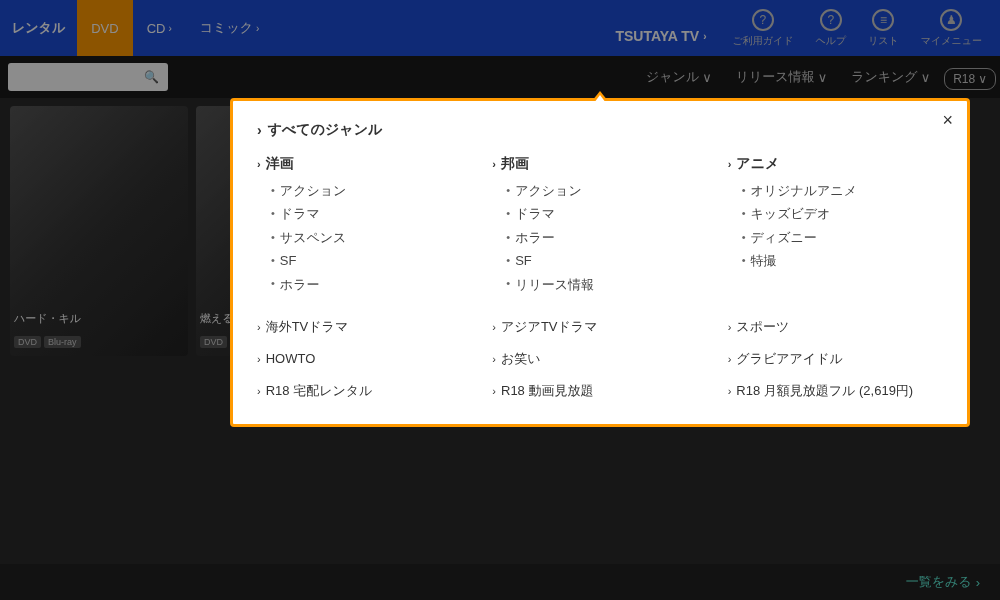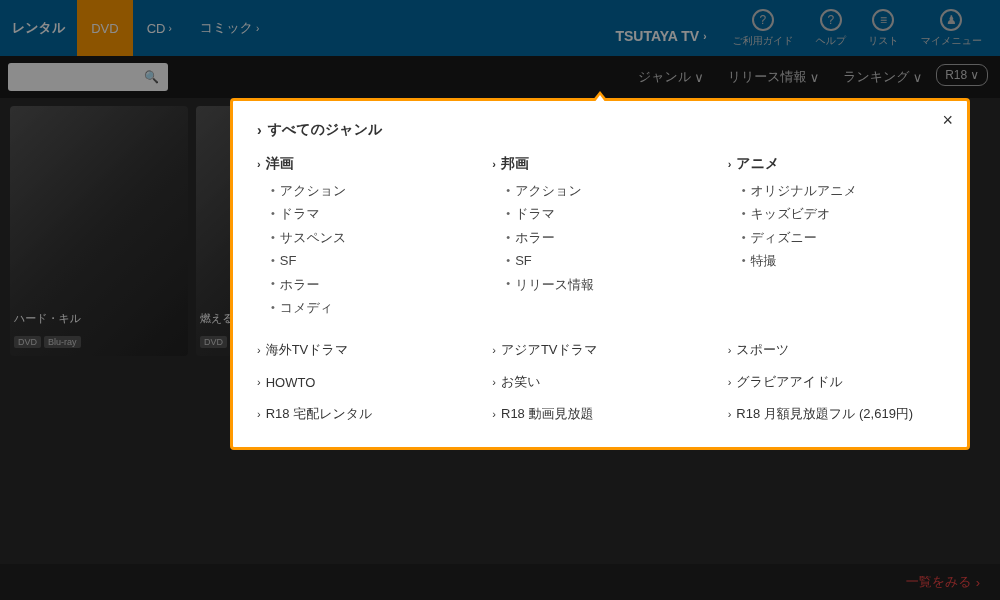--- a/index.html
+++ b/index.html
@@ -12,21 +12,21 @@
       position: relative;
     }
 
     
     .top-nav {
       position: absolute;
       top: 0;
       left: 0;
       right: 0;
       height: 56px;
-      background: #0369a1;
+      background: #1d4ed8;
       display: flex;
       align-items: center;
       z-index: 1;
     }
     .nav-logo {
       color: #fff;
       font-size: 13px;
       font-weight: bold;
       padding: 0 12px;
       white-space: nowrap;
@@ -116,23 +116,23 @@
       width: 130px;
       background: transparent;
     }
     .search-icon {
       font-size: 12px;
       color: #666;
     }
     .second-nav-spacer { flex: 1; }
     .second-nav-items {
       display: flex;
-      align-items: flex-start;
+      align-items: flex-end;
       gap: 4px;
-      padding-right: 12px;
+      padding-right: 4px;
     }
     .second-nav-btn {
       color: #ccc;
       font-size: 13px;
       padding: 4px 10px;
       cursor: pointer;
       display: flex;
       align-items: center;
       gap: 3px;
     }
@@ -318,21 +318,21 @@
       right: 0;
       height: 36px;
       background: #222;
       display: flex;
       align-items: center;
       justify-content: flex-end;
       padding-right: 20px;
       z-index: 1;
     }
     .view-all-btn {
-      color: #ef4444;
+      color: #5eead4;
       font-size: 13px;
       display: flex;
       align-items: center;
       gap: 4px;
       cursor: pointer;
       margin-left: 36px;
     }
 
     .triangle-up {
       position: absolute;
@@ -505,23 +505,20 @@
           </li>
         <li>
             <span>サスペンス</span>
           </li>
         <li>
             <span>SF</span>
           </li>
         <li>
             <span>ホラー</span>
           </li>
-        <li>
-            <span>コメディ</span>
-          </li>
       </ul>
     </div>
 
     <div class="genre-section">
       <div class="genre-header">
         <span class="arrow">›</span>
         <span>邦画</span>
       </div>
       <ul class="genre-items">
         <li>

